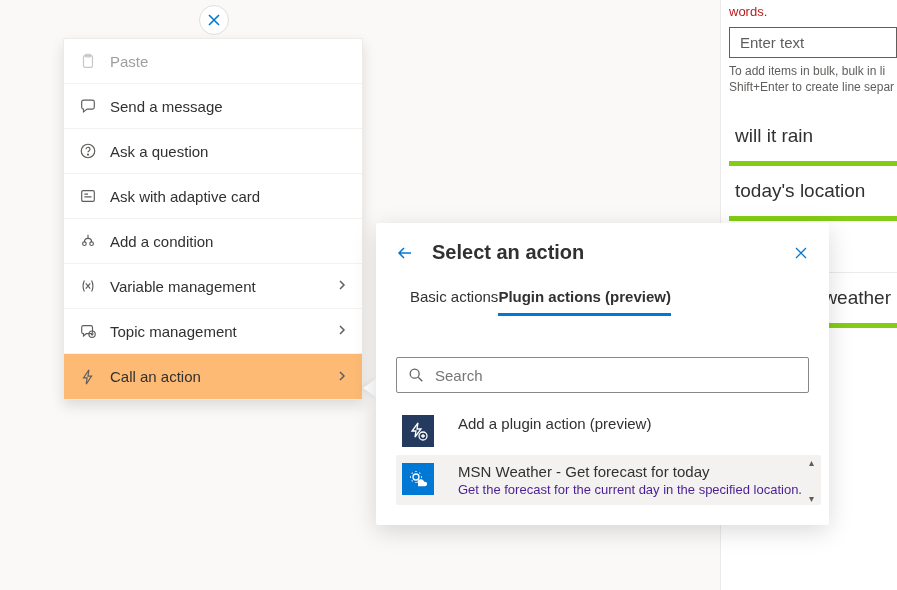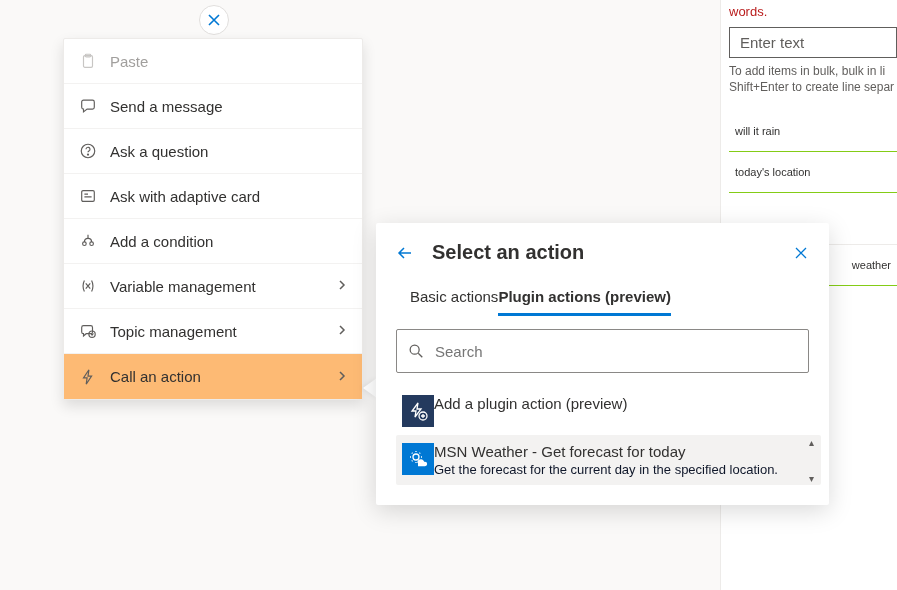--- a/index.html
+++ b/index.html
@@ -115,52 +115,53 @@
       height: 3px;
       background: #0078d4;
     }
 
     .search-wrap { padding: 14px 20px 14px 20px; }
     .search-box {
       display: flex;
       align-items: center;
       border: 1px solid #8a8886;
       border-radius: 2px;
-      height: 44px;
+      height: 36px;
       padding: 0 10px;
       gap: 10px;
+      margin-top: 28px;
     }
     .search-box input {
       border: none; outline: none;
       font-size: 15px;
       flex: 1;
       background: transparent;
     }
 
     .action-list { padding: 0 8px 0 20px; }
     .action-row {
       display: flex;
       padding: 8px 6px;
-      gap: 0;
+      gap: 24px;
       cursor: pointer;
       border-radius: 2px;
     }
     .action-row.hover { background: #f3f2f1; position: relative;}
     .action-thumb {
       width: 32px; height: 32px;
       display: flex; align-items: center; justify-content: center;
       color: #fff;
       flex-shrink: 0;
       font-size: 16px;
     }
     .thumb-dark { background: #243a5e; }
     .thumb-blue { background: #0078d4; }
     .action-text { flex: 1; }
     .action-title { font-size: 15px; }
-    .action-desc { font-size: 13px; color: #0f172a; margin-top: 2px; }
+    .action-desc { font-size: 13px; color: #4c1d95; margin-top: 2px; }
     
     .scroll-arrow {
       position: absolute;
       right: 2px;
       width: 10px; height: 10px;
       color: #605e5c;
       font-size: 10px;
     }
     .scroll-up { top: 2px; }
     .scroll-down { bottom: 2px; }
@@ -186,22 +187,22 @@
       font-size: 15px;
     }
     .subhint {
       font-size: 12px; color: #605e5c;
       margin-top: 6px;
       line-height: 1.3;
     }
     .phrase-list { margin-top: 16px; }
     .phrase {
       padding: 14px 6px;
-      border-bottom: 1px solid #84cc16;
-      font-size: 11px;
+      border-bottom: 5px solid #84cc16;
+      font-size: 19px;
       cursor: pointer;
     }
     .gap-row { height: 52px; border-bottom: 1px solid #edebe9; }
   </style>
 </head>
 <body>
 
 <div class="close-node">
   <svg width="16" height="16" viewBox="0 0 16 16" fill="none" stroke="currentColor" stroke-width="1.6">
       <path d="M3 3l10 10M13 3L3 13"></path>

